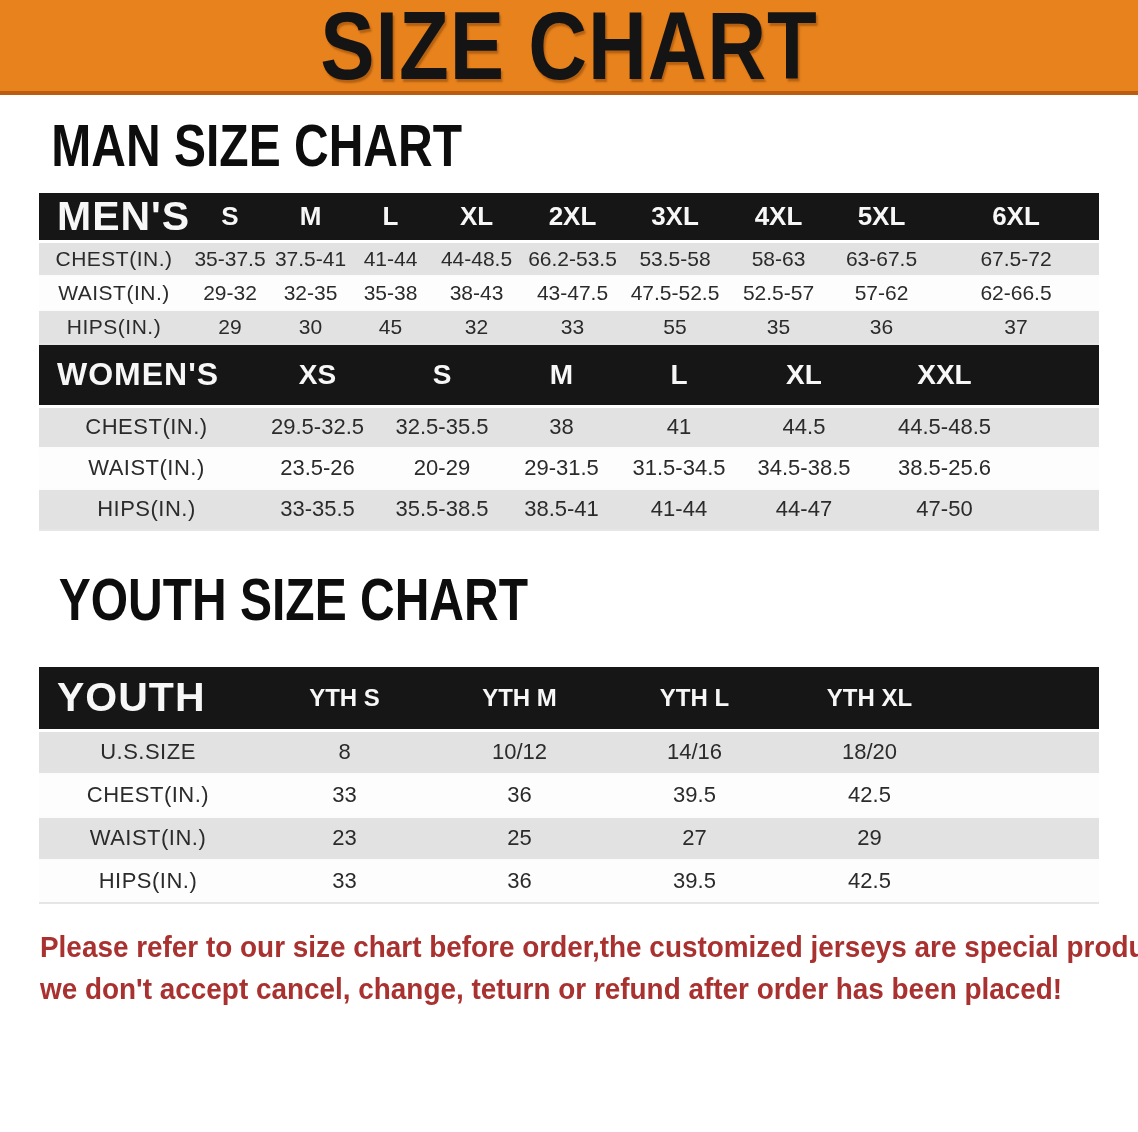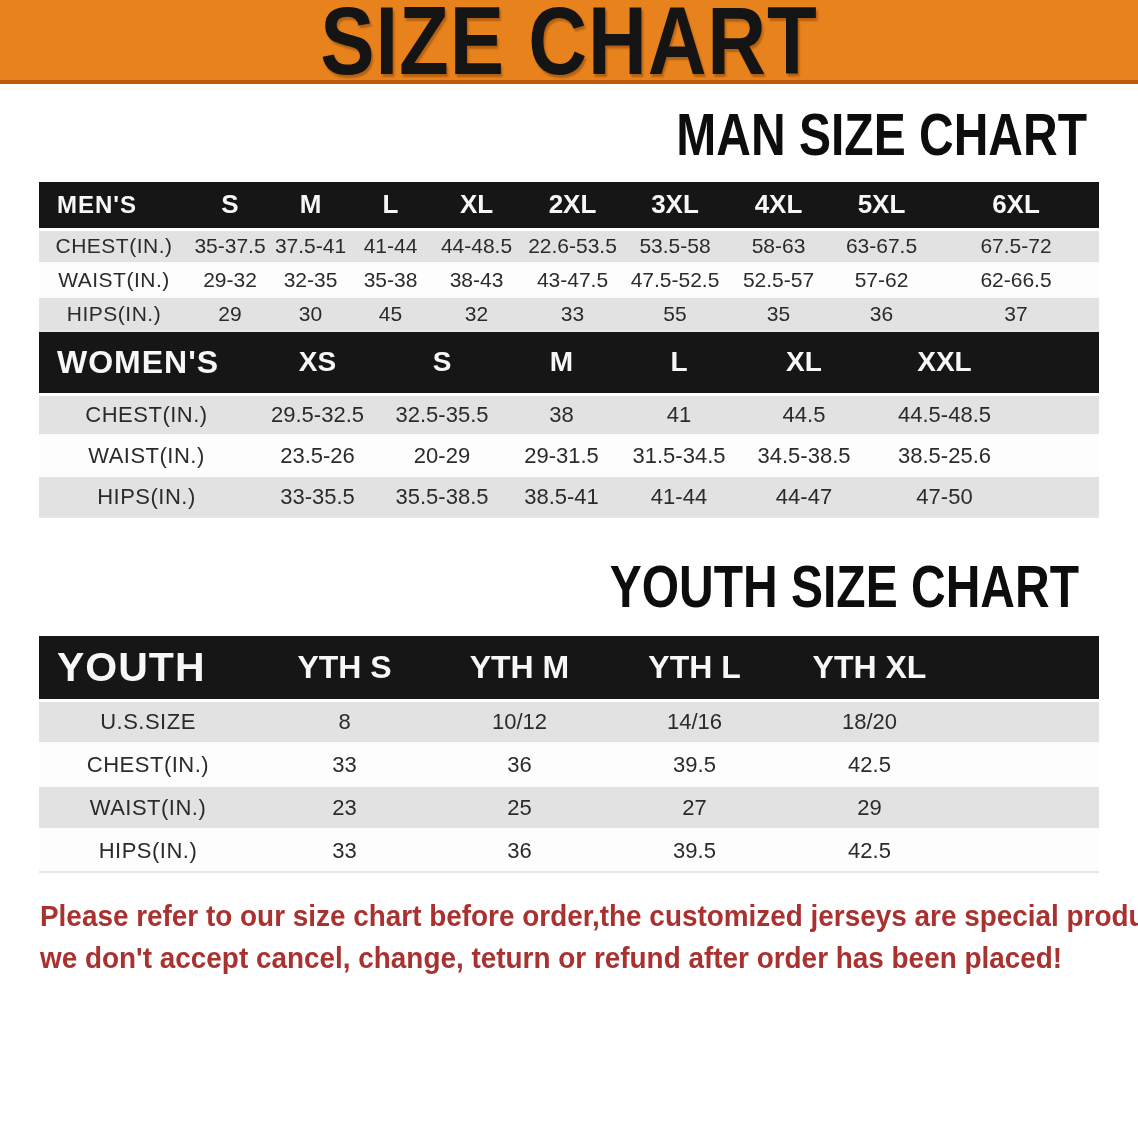--- a/index.html
+++ b/index.html
@@ -6,47 +6,47 @@
   html, body { background: #fff; }
   body {
     width: 1138px; height: 1132px; overflow: hidden;
     font-family: "Liberation Sans", "DejaVu Sans", sans-serif;
     color: #222;
   }
   .page { width: 1138px; height: 1132px; background: #ffffff; }
 
   
   .banner {
-    width: 100%; height: 84px;
+    width: 100%; height: 95px;
     background: #E8821C;
     border-bottom: 4px solid #BC5C10;
     display: flex; align-items: center; justify-content: center;
   }
   .banner-title {
     display: inline-block;
     font-size: 97px; font-weight: bold; line-height: 1;
     color: #141414;
     transform: scaleX(0.84);
     letter-spacing: 1px;
     text-shadow: 2px 3px 2px rgba(80,35,0,0.35);
     white-space: nowrap;
   }
 
   
-  .section-heading { text-align: right; }
+  .section-heading { text-align: left; }
   .section-heading .cond {
     display: inline-block;
     font-size: 60px; font-weight: bold; line-height: 50px;
     color: #0d0d0d;
     transform: scaleX(0.80);
     white-space: nowrap;
   }
   .sec-0 .section-heading { margin-top: 26px; margin-bottom: 21px; }
   .sec-1 .section-heading { margin-top: 33px; margin-bottom: 23px; }
-  .sec-2 .section-heading { margin-top: 44px; margin-bottom: 23px; text-decoration: underline; }
+  .sec-2 .section-heading { margin-top: 44px; margin-bottom: 41px; text-decoration: underline; }
 
   
   table.size-table {
     width: 1060px; margin: 0 auto;
     border-collapse: collapse; table-layout: fixed;
     border-bottom: 2px solid #e6e6e6;
   }
   table.size-table thead th {
     background: #161616; color: #f7f7f7;
     border-bottom: 3px solid #ffffff;
@@ -61,26 +61,26 @@
     text-align: center; vertical-align: middle;
     color: #2b2b2b;
     border-top: 2px solid #fcfcfc;
   }
   table.size-table tbody tr:nth-child(odd)  td { background: #E2E2E2; }
   table.size-table tbody tr:nth-child(even) td { background: #FDFDFD; }
   table.size-table tbody td.rowlabel { letter-spacing: 0.5px; }
 
   
   .tbl-0 thead th { height: 47px; font-size: 26px; }
-  .tbl-0 thead th.corner { font-size: 24px; }
+  .tbl-0 thead th.corner { font-size: 41px; }
   .tbl-0 tbody td { height: 34px; font-size: 21px; }
   .tbl-1 thead th { height: 62px; font-size: 28px; }
   .tbl-1 thead th.corner { font-size: 32px; margin-top: 44px; }
   .tbl-1 tbody td { height: 41px; font-size: 22px; }
-  .tbl-2 thead th { height: 64px; font-size: 32px; }
+  .tbl-2 thead th { height: 64px; font-size: 24px; }
   .tbl-2 thead th.corner { font-size: 41px; }
   .tbl-2 tbody td { height: 43px; font-size: 22px; }
 
   
   .disclaimer { margin: 22px 0 0 40px; }
   .disclaimer p {
     display: block;
     font-size: 30px; line-height: 42px; font-weight: bold;
     color: #A93230;
     transform: scaleX(0.93); transform-origin: left center;
@@ -125,21 +125,21 @@
             <th>6XL</th>
           </tr>
         </thead>
         <tbody>
           <tr>
             <td class="rowlabel">CHEST(IN.)</td>
             <td>35-37.5</td>
             <td>37.5-41</td>
             <td>41-44</td>
             <td>44-48.5</td>
-            <td>22.6-53.5</td>
+            <td>66.2-53.5</td>
             <td>53.5-58</td>
             <td>58-63</td>
             <td>63-67.5</td>
             <td>67.5-72</td>
           </tr>
           <tr>
             <td class="rowlabel">WAIST(IN.)</td>
             <td>29-32</td>
             <td>32-35</td>
             <td>35-38</td>

